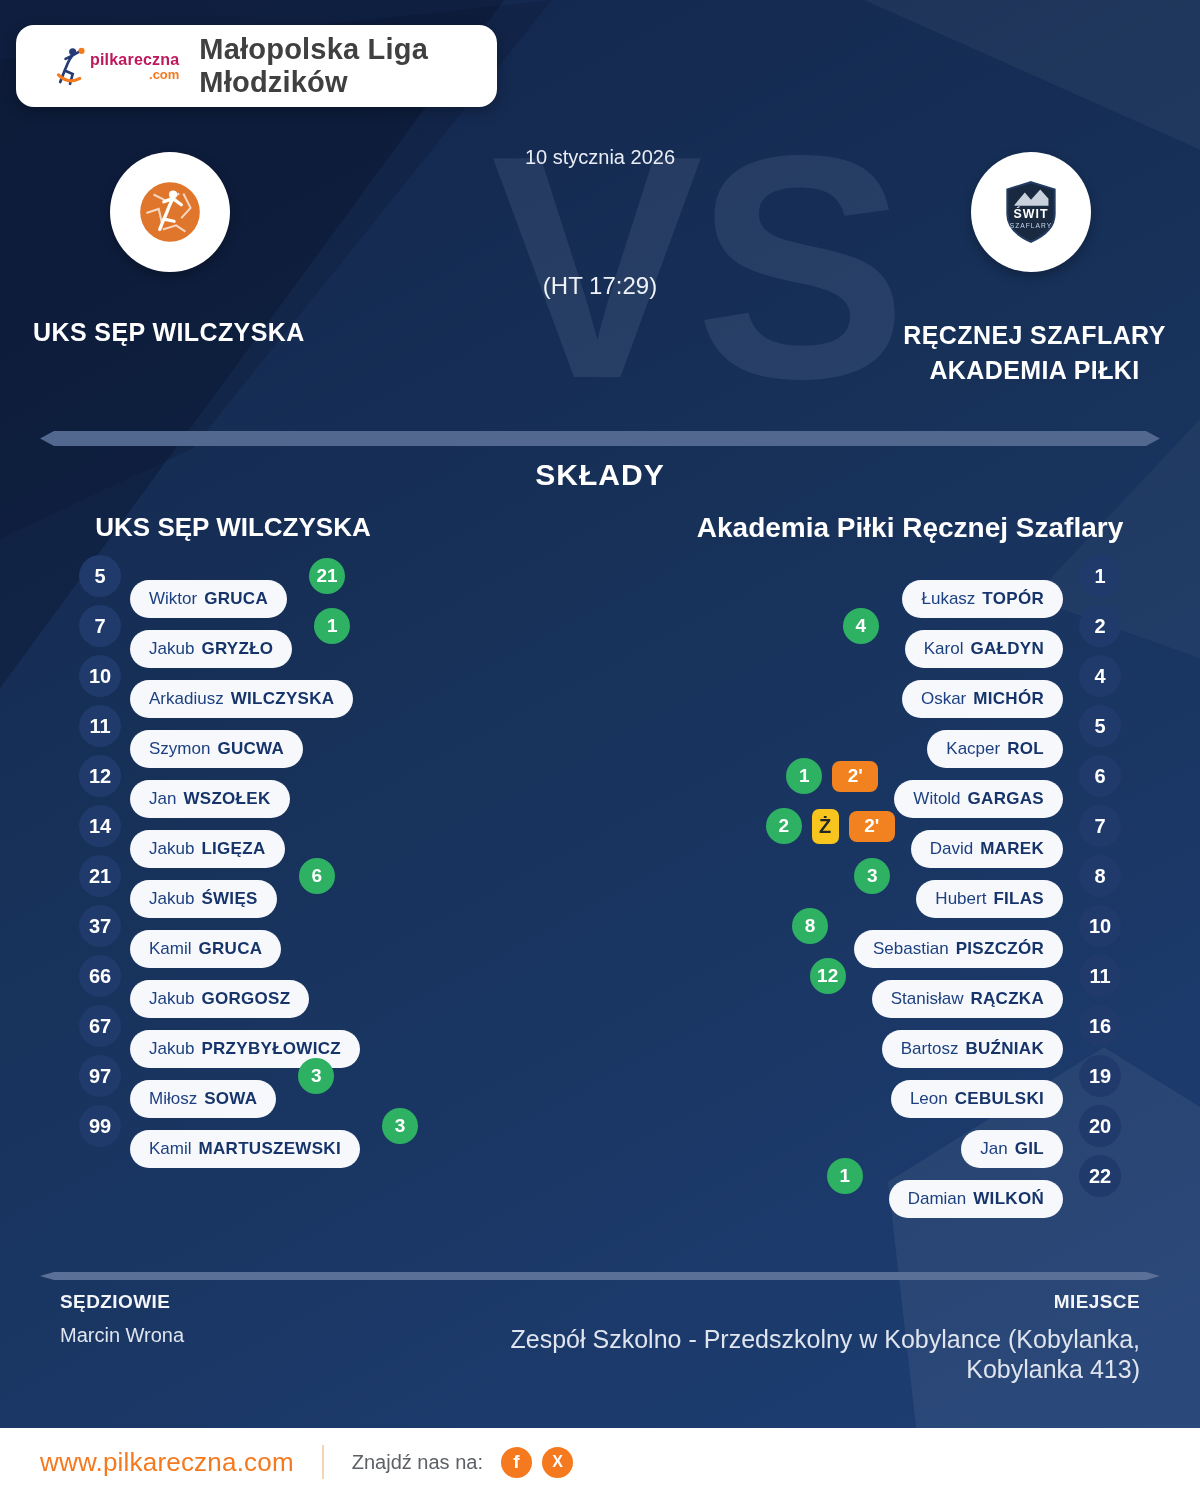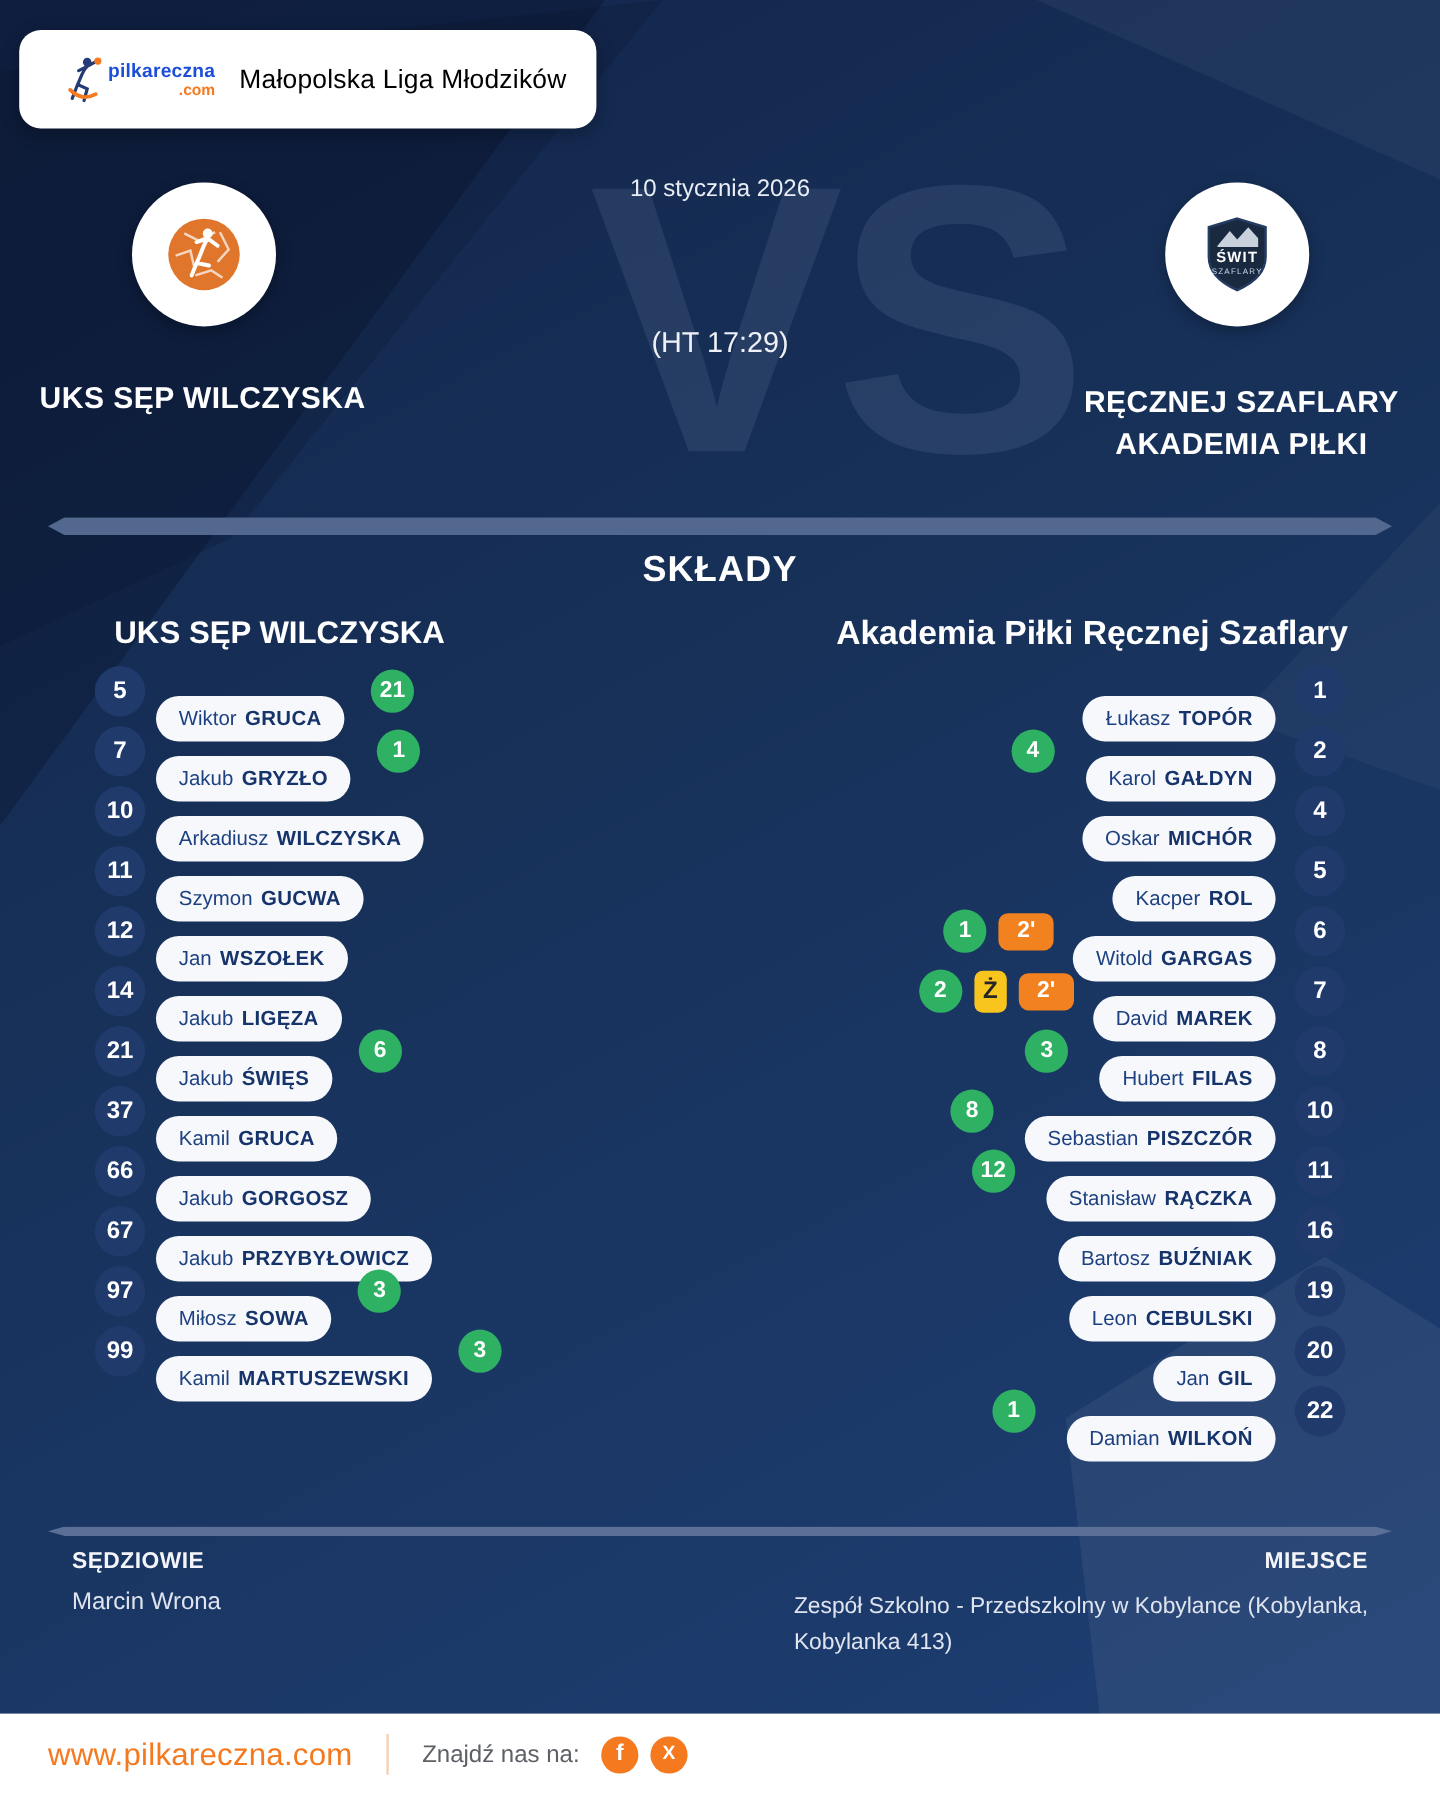--- a/index.html
+++ b/index.html
@@ -13,23 +13,23 @@
   .wedge.dark2{background:rgba(6,12,34,.16);clip-path:polygon(0 4%,46% 0,16% 30%,0 36%);}
   .wedge.light1{background:rgba(255,255,255,.045);clip-path:polygon(72% 0,100% 0,100% 10%);}
   .wedge.light2{background:rgba(255,255,255,.06);clip-path:polygon(74% 79%,92% 70%,100% 74%,100% 100%,77% 100%);}
   .wedge.light3{background:rgba(255,255,255,.035);clip-path:polygon(100% 28%,100% 44%,86% 40%);}
 
   
   .league-card{position:absolute;left:16px;top:25px;width:481px;height:82px;background:#fff;border-radius:18px;
     display:flex;align-items:center;padding:0 18px 0 38px;box-sizing:border-box;gap:20px;box-shadow:0 4px 14px rgba(0,0,0,.25);}
   .logo-lockup{display:flex;align-items:center;gap:4px;}
   .logo-word{display:flex;flex-direction:column;align-items:flex-end;line-height:15px;margin-top:2px;}
-  .logo-word .lw1{color:#1d4ed8;font-weight:bold;font-size:16px;letter-spacing:.2px;}
+  .logo-word .lw1{color:#be185d;font-weight:bold;font-size:16px;letter-spacing:.2px;}
   .logo-word .lw2{color:#f4791f;font-weight:bold;font-size:13px;}
-  .league-title{color:#000000;font-size:22px;letter-spacing:.2px;font-weight:400;}
+  .league-title{color:#404040;font-size:29px;letter-spacing:.2px;font-weight:700;}
 
   
   .vs-watermark{position:absolute;left:695px;top:108px;transform:translateX(-50%);
     font-size:318px;font-weight:bold;line-height:1;color:rgba(195,208,232,.10);letter-spacing:-8px;}
   .team-logo{position:absolute;width:120px;height:120px;border-radius:50%;background:#fff;top:152px;
     display:flex;align-items:center;justify-content:center;box-shadow:0 4px 12px rgba(0,0,0,.28);}
   .team-logo.home{left:110px;}
   .team-logo.away{left:971px;}
   .center-score{position:absolute;left:0;right:0;text-align:center;color:#fff;}
   .m-date{top:146px;font-size:20px;color:#e9edf5;}
@@ -73,21 +73,21 @@
   #away-col .susp{margin-right:0;}
   #away-col .pill{margin-left:16px;}
   #away-col .numc{margin-left:16px;}
 
   
   .info-label{position:absolute;top:1291px;color:#f3f5f9;font-size:19px;font-weight:bold;letter-spacing:.4px;}
   .info-label.left{left:60px;}
   .info-label.right{right:60px;text-align:right;}
   .info-text{position:absolute;color:#dfe4ee;font-size:20px;}
   .info-text.referee{left:60px;top:1324px;}
-  .info-text.venue{right:60px;top:1324px;text-align:left;font-size:19px;line-height:30px;}
+  .info-text.venue{right:60px;top:1324px;text-align:right;font-size:25px;line-height:30px;}
 
   
   .footer{position:absolute;left:0;right:0;bottom:0;height:68px;background:#fff;display:flex;align-items:center;padding:0 40px;box-sizing:border-box;}
   .site{color:#f4791f;font-size:26px;letter-spacing:.2px;text-decoration:none;}
   .vsep{width:2px;height:34px;background:#f3d3b3;margin:0 28px;flex:none;}
   .findus{color:#5d6167;font-size:20px;margin-right:18px;}
   .soc{width:31px;height:31px;border-radius:50%;background:#f4791f;color:#fff;display:flex;align-items:center;justify-content:center;
     font-weight:bold;margin-right:10px;flex:none;}
   .soc.fb{font-size:19px;}
   .soc.xx{font-size:16px;}

